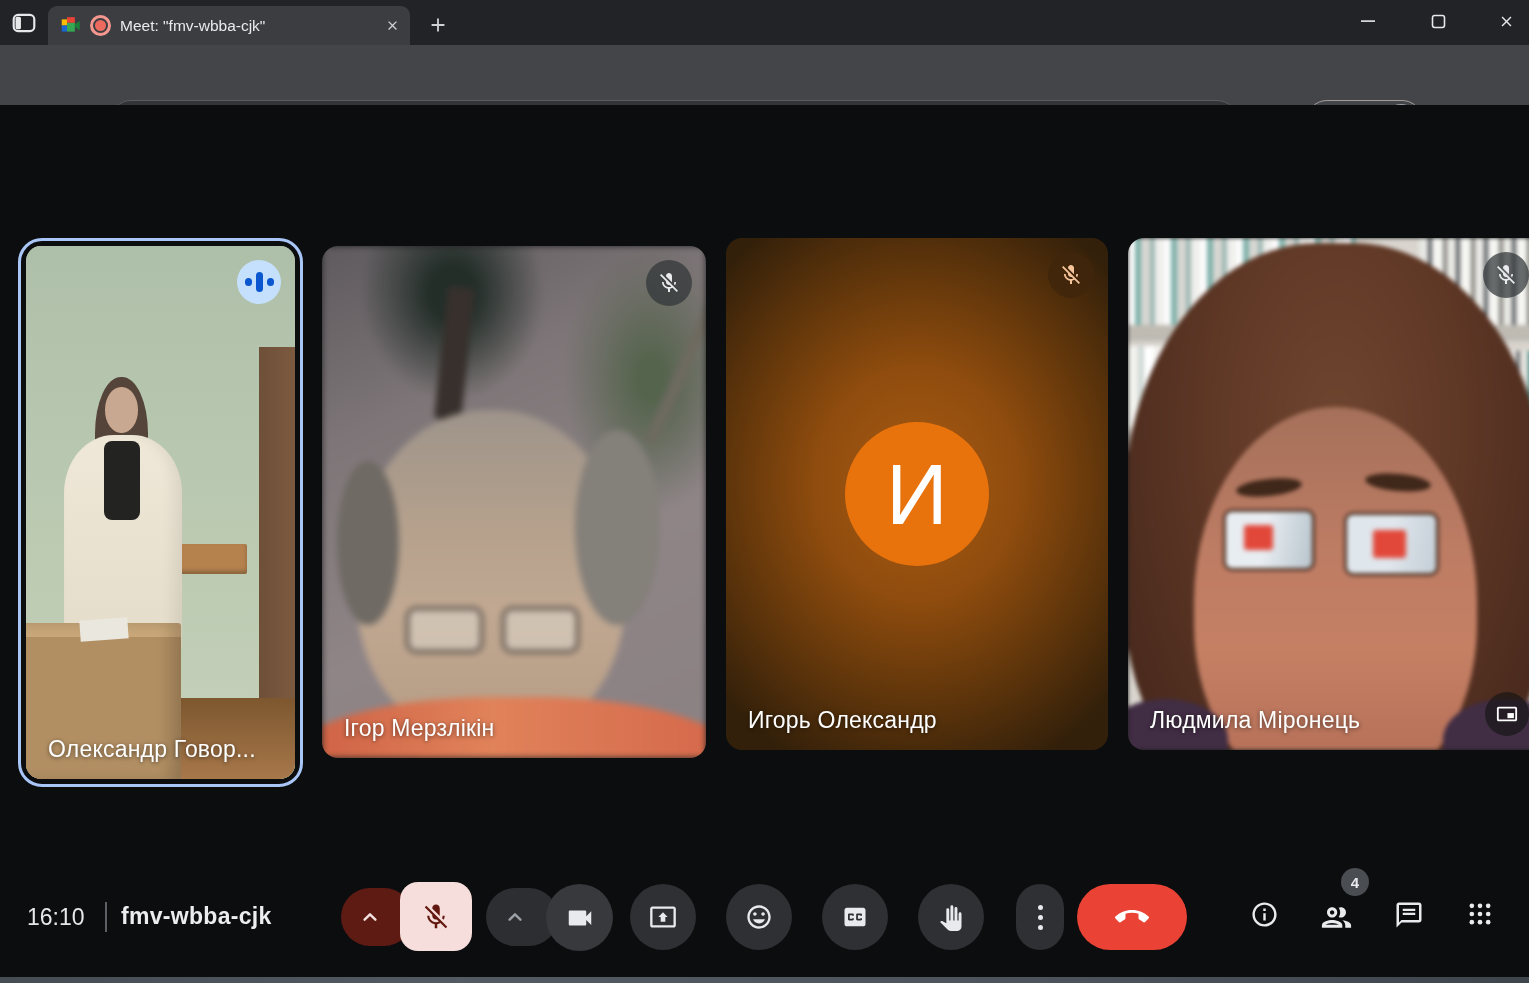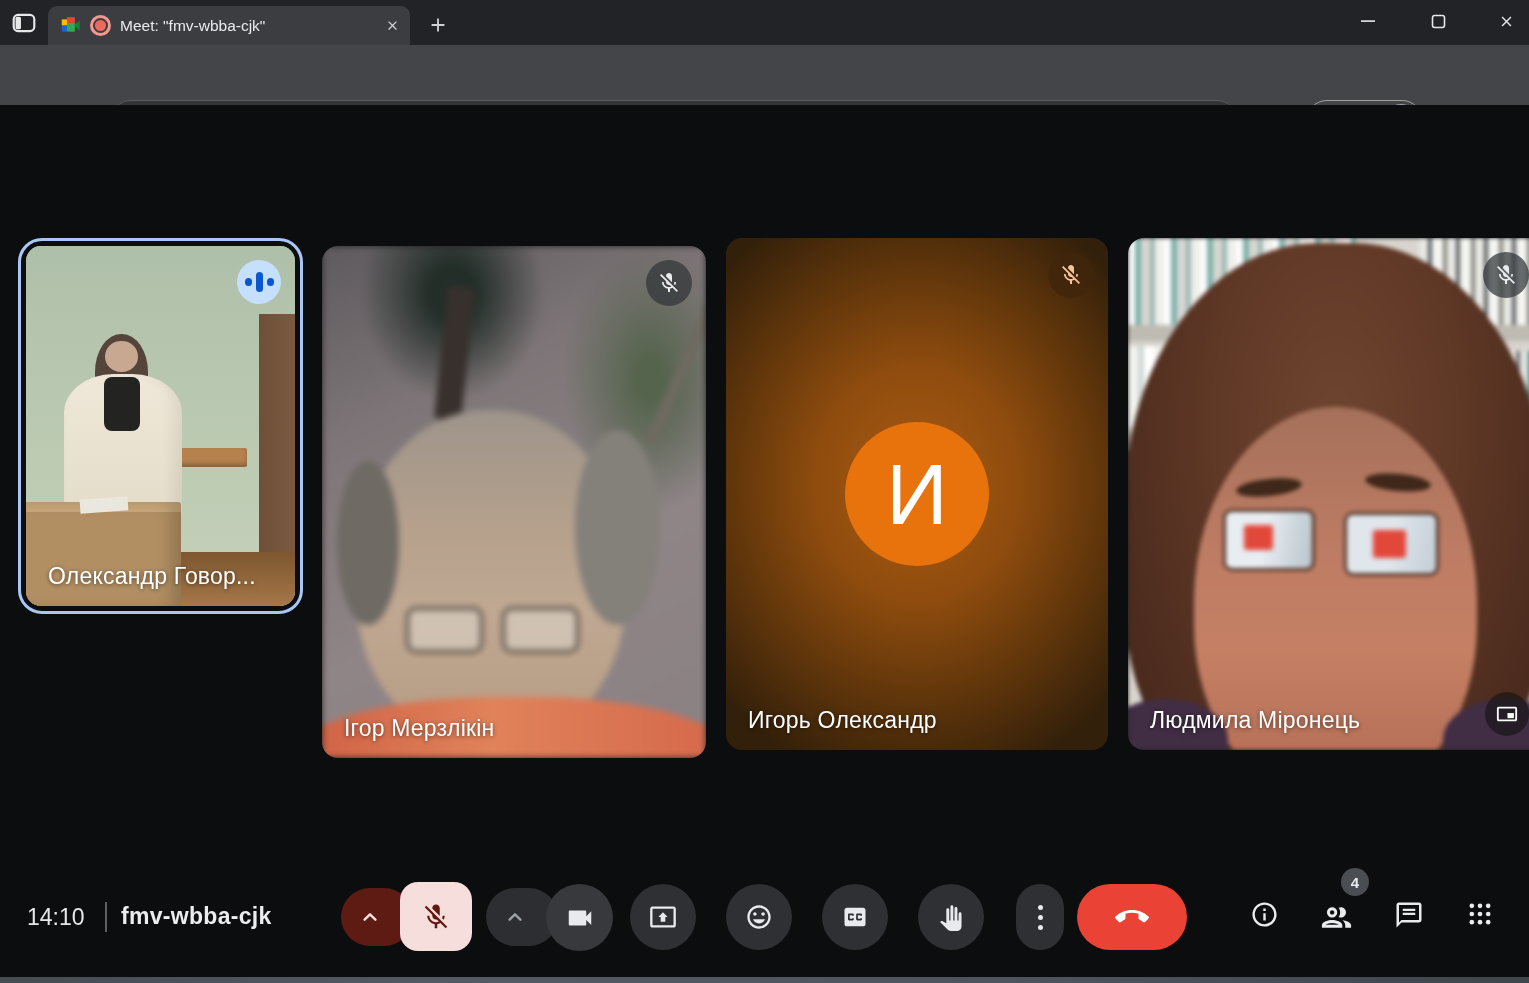--- a/index.html
+++ b/index.html
@@ -35,21 +35,21 @@
   .copilot { position:absolute; left:1492px; top:60px; width:31px; height:31px; border-radius:50%;
     background:conic-gradient(from 210deg,#4fb8f0,#7a5fe8,#e85ca8,#f5a65c,#f2d35c,#4fb8f0); }
 
   
   .page { position:absolute; left:0; top:105px; width:100%; height:872px; background:#0c0d0f; }
 
   .tile { position:absolute; top:133px; height:512px; border-radius:16px; overflow:hidden; background:#222; }
   .t2 { left:322px; width:384px;margin-top:8px; }
   .t3 { left:726px; width:382px; }
   .t4 { left:1128px; width:415px;text-align:right; }
-  .tile1-wrap { position:absolute; left:18px; top:133px; width:285px; height:376px; border:3px solid #a9c6f7; border-radius:24px; padding:5px; }
+  .tile1-wrap { position:absolute; left:18px; top:133px; width:285px; height:549px; border:3px solid #a9c6f7; border-radius:24px; padding:5px; }
   .tile1 { position:relative; width:100%; height:100%; border-radius:15px; overflow:hidden; background:#b9c9b2; }
 
   .pname { position:absolute; left:22px; bottom:16px; color:#fff; font-size:23px; font-weight:500; letter-spacing:.2px; white-space:nowrap; text-shadow:0 1px 4px rgba(0,0,0,.55); z-index:5; }
   .micoff { position:absolute; top:14px; right:14px; width:46px; height:46px; border-radius:50%; background:rgba(48,52,55,.72); display:flex; align-items:center; justify-content:center; z-index:5; }
   .micoff.warm { background:rgba(64,37,11,.8); }
   .speakbadge { position:absolute; top:14px; right:14px; width:44px; height:44px; border-radius:50%; background:#c5e0fc; display:flex; align-items:center; justify-content:center; gap:4px; z-index:5; }
   .speakbadge i { display:block; width:7px; border-radius:4px; background:#0b57d0; }
   .sb1 { height:8px; } .sb2 { height:20px; } .sb3 { height:8px; }
   .pipbtn { position:absolute; right:14px; bottom:14px; width:44px; height:44px; border-radius:50%; background:rgba(18,18,18,.6); display:flex; align-items:center; justify-content:center; z-index:5; }
 
@@ -324,21 +324,21 @@
     <div class="pipbtn">
       <svg width="22" height="22" viewBox="0 0 24 24">
         <path d="M21 4H3c-1.1 0-2 .9-2 2v12c0 1.1.9 2 2 2h18c1.1 0 2-.9 2-2V6c0-1.1-.9-2-2-2zm0 14H3V6h18v12z" fill="#fff"></path>
         <rect x="12.5" y="11" width="7" height="5.5" fill="#fff"></rect>
       </svg>
     </div>
     <div class="pname">Людмила Міронець</div>
   </div>
 
   <div class="bbar">
-    <span class="time-txt">14:10</span>
+    <span class="time-txt">16:10</span>
     <span class="bdiv"></span>
     <span class="code-txt">fmv-wbba-cjk</span>
 
     <div class="ctl-mic-back">
       <svg width="26" height="26" viewBox="0 0 24 24">
           <path d="M7 14.5l5-5 5 5" fill="none" stroke="#f4e2e0" stroke-width="2.2" stroke-linecap="round" stroke-linejoin="round"></path>
         </svg>
     </div>
     <div class="ctl-mic">
       <svg width="30" height="30" viewBox="0 0 24 24">

